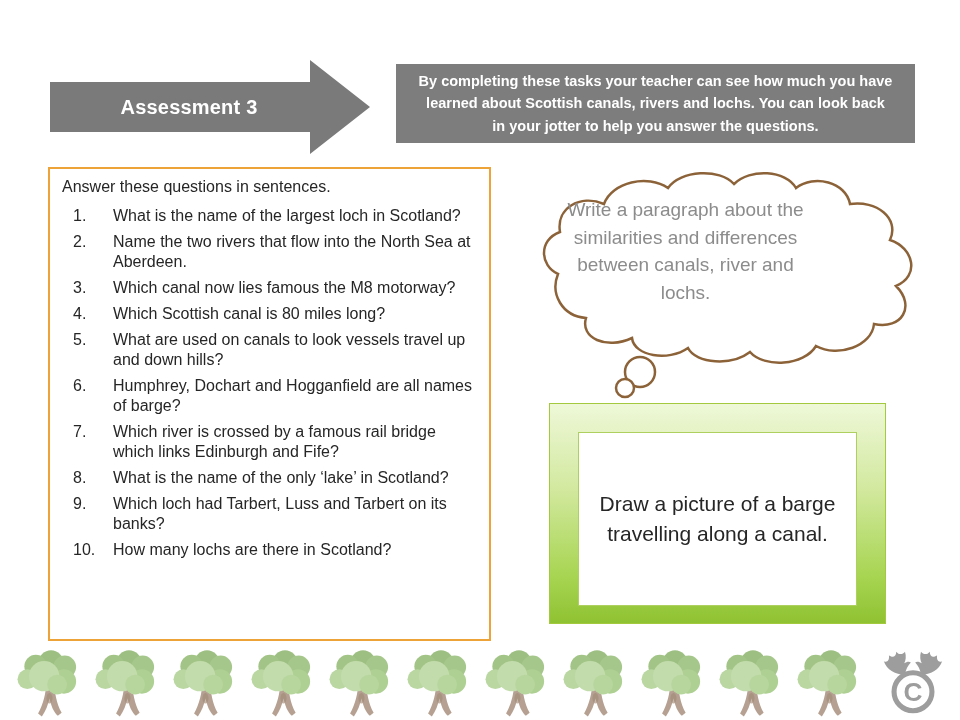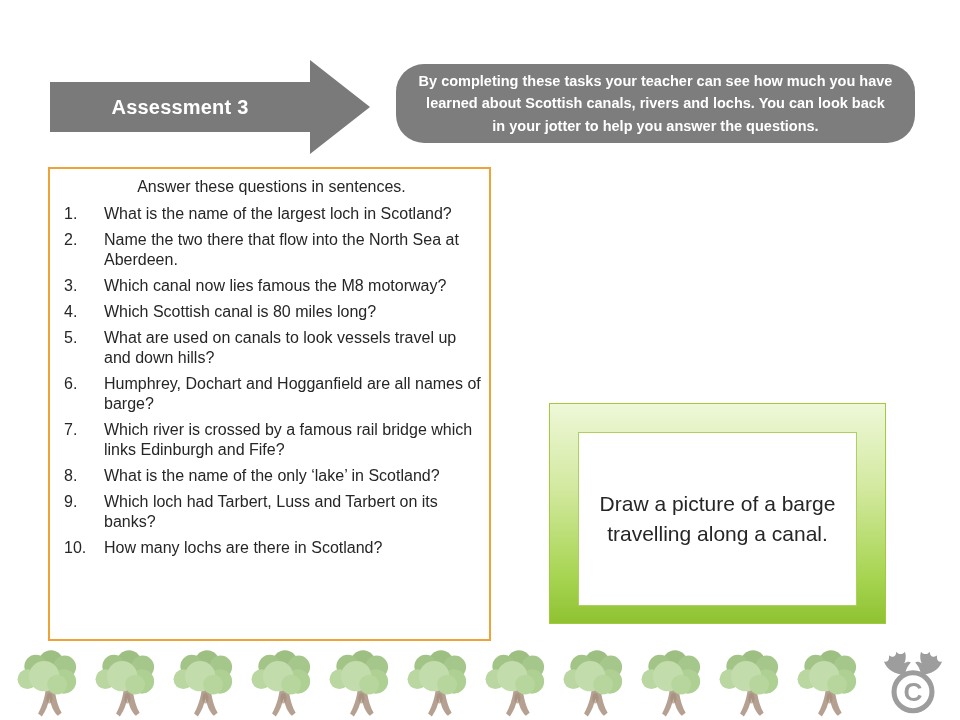--- a/index.html
+++ b/index.html
@@ -4,35 +4,35 @@
 <style>
   html,body{margin:0;padding:0;background:#fff;}
   .slide{position:relative;width:960px;height:720px;background:#ffffff;overflow:hidden;
          font-family:"Liberation Sans",sans-serif;color:#262626;}
 
   
   .arrow-wrap{position:absolute;left:50px;top:60px;width:320px;height:94px;}
   .arrow-wrap svg{position:absolute;left:0;top:0;}
   .arrow-label{position:absolute;left:0;top:22px;width:260px;height:50px;
                display:flex;align-items:center;justify-content:center;
-               color:#ffffff;font-weight:bold;font-size:20px;letter-spacing:.2px;}
+               color:#ffffff;font-weight:bold;font-size:20px;letter-spacing:.2px;padding-left:9px;}
 
   
   .banner{position:absolute;left:396px;top:64px;width:519px;height:79px;
           background:#7d7d7d;display:flex;align-items:center;justify-content:center;
-          box-sizing:border-box;padding:6px 22px;border-radius:28px;}
+          box-sizing:border-box;padding:6px 22px;}
   .banner p{margin:0;color:#ffffff;font-weight:bold;font-size:14.5px;line-height:1.55;
             text-align:center;}
 
   
   .qbox{position:absolute;left:48px;top:167px;width:443px;height:474px;
         box-sizing:border-box;border:2px solid #EDA338;background:#ffffff;
         padding:8px 8px 6px 12px;font-size:16px;line-height:1.25;}
-  .qbox .intro{margin:0 0 7px 0;text-align:center;}
-  ol.qlist{list-style:none;counter-reset:q;margin:0;padding:0;}
+  .qbox .intro{margin:0 0 7px 0;}
+  ol.qlist{list-style:none;counter-reset:q;margin:9px;padding:0;}
   ol.qlist li{counter-increment:q;position:relative;padding-left:42px;margin-bottom:6px;}
   ol.qlist li::before{content:counter(q) ".";position:absolute;left:2px;top:0;}
 
   
   .cloud-wrap{position:absolute;left:528px;top:166px;width:412px;height:242px;}
   .cloud-wrap svg{position:absolute;left:0;top:0;}
   .cloud-text{position:absolute;left:25px;top:30px;width:265px;text-align:center;
               font-size:19px;line-height:1.45;color:#8c8c8c;}
 
   
@@ -80,32 +80,57 @@
   </div>
 
   <div class="banner">
     <p>By completing these tasks your teacher can see how much you have learned about Scottish canals, rivers and lochs. You can look back in your jotter to help you answer the questions.</p>
   </div>
 
   <div class="qbox">
     <p class="intro">Answer these questions in sentences.</p>
     <ol class="qlist">
       <li>What is the name of the largest loch in Scotland?</li>
-      <li>Name the two there that flow into the North Sea at Aberdeen.</li>
+      <li>Name the two rivers that flow into the North Sea at Aberdeen.</li>
       <li>Which canal now lies famous the M8 motorway?</li>
       <li>Which Scottish canal is 80 miles long?</li>
       <li>What are used on canals to look vessels travel up and down hills?</li>
       <li>Humphrey, Dochart and Hogganfield are all names of barge?</li>
       <li>Which river is crossed by a famous rail bridge which links Edinburgh and Fife?</li>
       <li>What is the name of the only ‘lake’ in Scotland?</li>
       <li>Which loch had Tarbert, Luss and Tarbert on its banks?</li>
       <li>How many lochs are there in Scotland?</li>
     </ol>
   </div>
 
+  <div class="cloud-wrap">
+    <svg width="412" height="242" viewBox="0 0 412 242">
+      <g stroke="#8C6239" stroke-width="2.5" fill="#ffffff">
+        <path d="M30,108
+                 C12,100 10,74 32,66
+                 C28,42 52,28 76,38
+                 C84,16 120,8 140,22
+                 C152,4 192,2 206,18
+                 C222,2 258,4 268,22
+                 C286,8 318,16 322,38
+                 C348,34 372,52 362,74
+                 C386,82 392,110 368,120
+                 C388,140 374,164 346,158
+                 C344,180 310,192 288,180
+                 C276,200 236,202 222,186
+                 C204,200 168,198 160,182
+                 C140,196 106,190 104,172
+                 C78,184 52,172 58,152
+                 C34,150 22,128 30,108 Z"></path>
+        <circle cx="112" cy="206" r="15"></circle>
+        <circle cx="97" cy="222" r="9"></circle>
+      </g>
+    </svg>
+    <div class="cloud-text">Write a paragraph about the similarities and differences between canals, river and lochs.</div>
+  </div>
 
   <div class="greenbox">
     <div class="whitebox">
       <p>Draw a picture of a barge travelling along a canal.</p>
     </div>
   </div>
 
   <div class="bottom-row">
     <svg class="tree" viewBox="0 0 100 92">
         <use href="#tree-symbol"></use>

